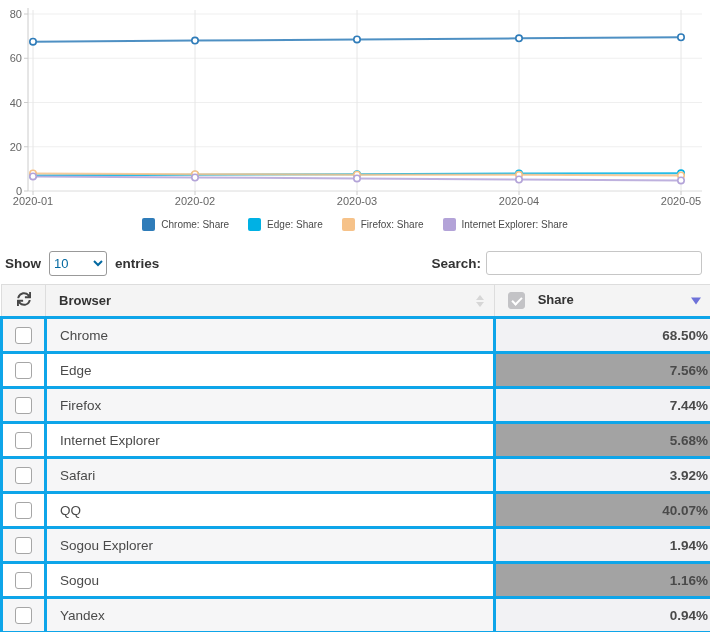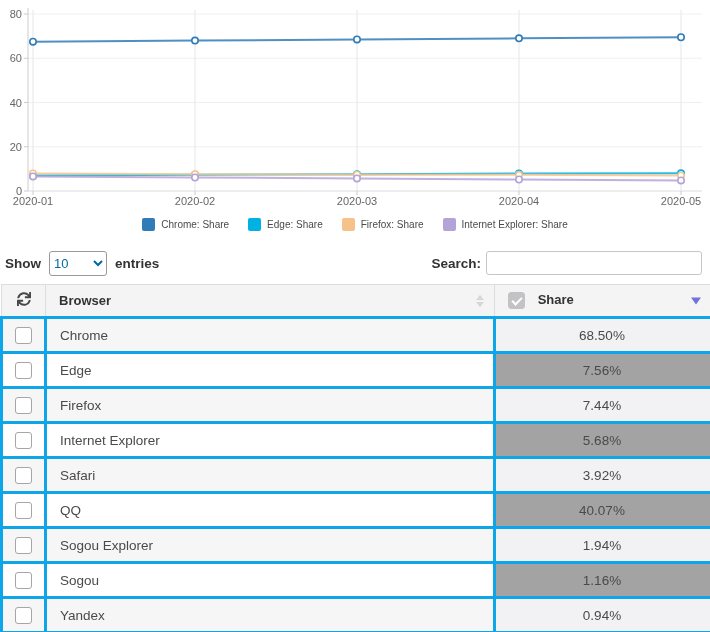--- a/index.html
+++ b/index.html
@@ -45,21 +45,21 @@
     background:#f4f4f4;height:33px;font-size:13px;font-weight:700;color:#333;
     text-align:left;border:1px solid #ddd;border-bottom:1px solid #cfcfcf;
     position:relative;padding:0 0 0 13px;
   }
   th.col-check{text-align:center;padding:0;}
   td{
     height:35px;font-size:13.5px;color:#4a4a4a;
     border:3px solid #0ea5e9;padding:0 0 0 13px;background:#fff;
   }
   td.col-check{text-align:center;padding:0;}
-  td.col-share{text-align:center;padding:0 2px 0 0;}
+  td.col-share{text-align:right;padding:0 2px 0 0;font-weight:bold;}
   tr.odd td{background:#f6f6f7;}
   tr.odd td.col-share{background:#f2f2f4;}
   tr.even td.col-share{background:#a3a3a3;}
 
   
   .cb{
     display:inline-block;width:15px;height:15px;border:1px solid #a6a6a6;
     border-radius:3px;background:#fff;vertical-align:middle;cursor:pointer;
   }
   .cb.checked{background:#c3c3c6;border-color:#c3c3c6;position:relative;}

